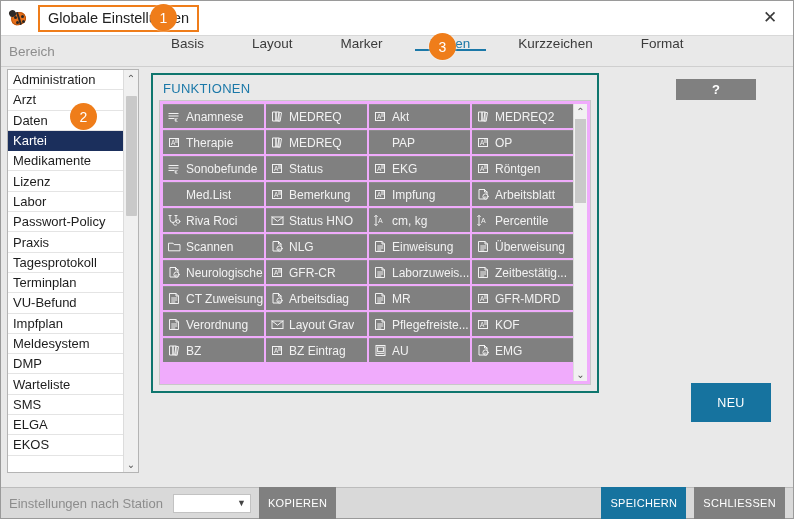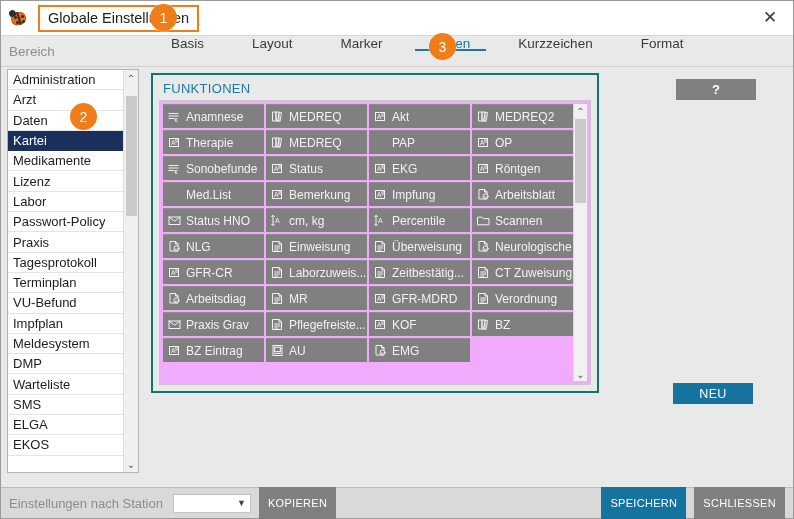--- a/index.html
+++ b/index.html
@@ -205,22 +205,22 @@
     flex:1 1 auto;position:relative;
   }
   .help-btn{
     position:absolute;left:77px;top:6px;
     width:80px;height:21px;
     background:#808080;color:#fff;
     display:flex;align-items:center;justify-content:center;
     font-size:13px;font-weight:bold;cursor:default;
   }
   .neu-btn{
-    position:absolute;left:74px;top:310px;
-    width:80px;height:21px;
+    position:absolute;left:92px;top:310px;
+    width:80px;height:39px;
     background:#16739f;color:#fff;
     display:flex;align-items:center;justify-content:center;
     font-size:12.5px;cursor:default;letter-spacing:.3px;
   }
 
   
   .footer{
     height:31px;flex:0 0 31px;
     background:#d9d9d9;
     border-top:1px solid #bcbcbc;
@@ -503,20 +503,31 @@
                     <path stroke="#f2f2f2" fill="none" stroke-width="1" stroke-linecap="square" d="M7.5 1.5V4h2.5"></path>
                     <circle cx="8.5" cy="8.5" r="2.6" fill="#808080" stroke="#f2f2f2" stroke-width="1" stroke-linecap="square"></circle>
                     <text x="7" y="10.6" font-size="5" fill="#f2f2f2">e</text>
                   </svg>
                 </span>
                 <span class="lbl">Arbeitsblatt</span>
               </div>
               <div class="fn-btn">
                 <span class="ic">
                   <svg viewBox="0 0 13 13">
+                    <path stroke="#f2f2f2" fill="none" stroke-width="1" stroke-linecap="square" d="M2 1.5v4a3 3 0 0 0 6 0v-4"></path>
+                    <path stroke="#f2f2f2" fill="none" stroke-width="1" stroke-linecap="square" d="M1 1.5h2M7 1.5h2"></path>
+                    <circle stroke="#f2f2f2" fill="none" stroke-width="1" stroke-linecap="square" cx="10" cy="7.5" r="1.8"></circle>
+                    <path stroke="#f2f2f2" fill="none" stroke-width="1" stroke-linecap="square" d="M5 8.5v.6a2.4 2.4 0 0 0 3.4 2"></path>
+                  </svg>
+                </span>
+                <span class="lbl">Riva Roci</span>
+              </div>
+              <div class="fn-btn">
+                <span class="ic">
+                  <svg viewBox="0 0 13 13">
                     <rect stroke="#f2f2f2" fill="none" stroke-width="1" stroke-linecap="square" x="1" y="3" width="11" height="7.5"></rect>
                     <path stroke="#f2f2f2" fill="none" stroke-width="1" stroke-linecap="square" d="M1 3l5.5 4.2L12 3"></path>
                   </svg>
                 </span>
                 <span class="lbl">Status HNO</span>
               </div>
               <div class="fn-btn">
                 <span class="ic">
                   <svg viewBox="0 0 13 13">
                     <path stroke="#f2f2f2" fill="none" stroke-width="1" stroke-linecap="square" d="M2 1.8v9.4M.7 2.6L2 1.3l1.3 1.3M.7 10.3L2 11.6l1.3-1.3"></path>
@@ -658,21 +669,21 @@
                 </span>
                 <span class="lbl">Verordnung</span>
               </div>
               <div class="fn-btn">
                 <span class="ic">
                   <svg viewBox="0 0 13 13">
                     <rect stroke="#f2f2f2" fill="none" stroke-width="1" stroke-linecap="square" x="1" y="3" width="11" height="7.5"></rect>
                     <path stroke="#f2f2f2" fill="none" stroke-width="1" stroke-linecap="square" d="M1 3l5.5 4.2L12 3"></path>
                   </svg>
                 </span>
-                <span class="lbl">Praxis Grav</span>
+                <span class="lbl">Layout Grav</span>
               </div>
               <div class="fn-btn">
                 <span class="ic">
                   <svg viewBox="0 0 13 13">
                     <path stroke="#f2f2f2" fill="none" stroke-width="1" stroke-linecap="square" d="M2 1.5h6l2.5 2.5v7.5h-8.5z"></path>
                     <path stroke="#f2f2f2" fill="none" stroke-width="1" stroke-linecap="square" d="M8 1.5V4h2.5M3.8 6h5M3.8 8h5M3.8 10h3"></path>
                   </svg>
                 </span>
                 <span class="lbl">Pflegefreiste...</span>
               </div>

